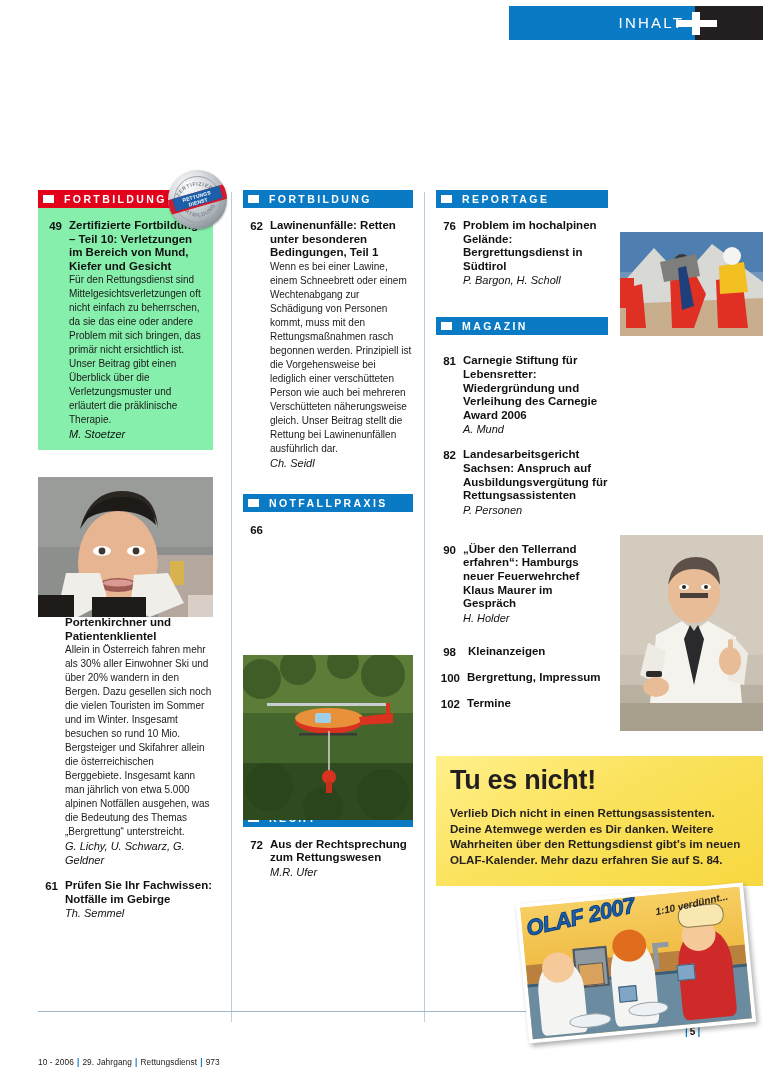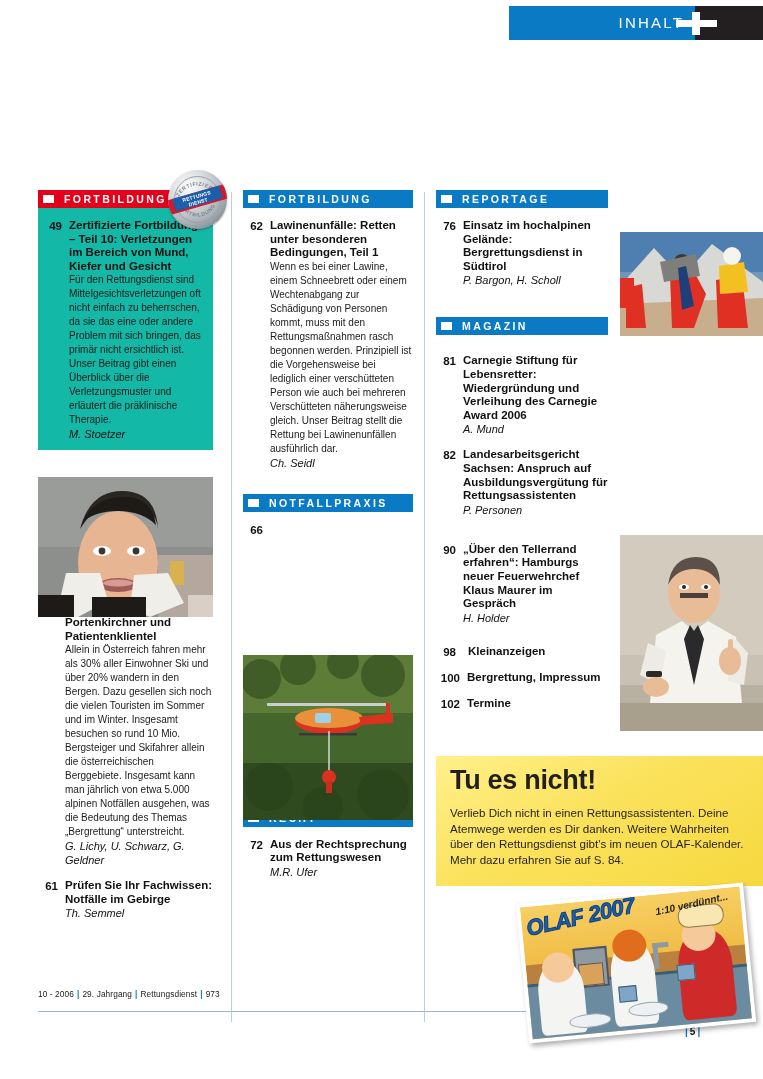--- a/index.html
+++ b/index.html
@@ -151,21 +151,21 @@
   }
   .eauth {
     font-style: italic;
     font-size: 11px;
     line-height: 14px;
     color: #111111;
   }
 
   
   .highlight {
-    background: #14b8a6;
+    background: #86efac;
     padding: 9px 8px 9px 4px;
     margin-top: -11px;
     padding-top: 11px;
   }
   .highlight .entry { margin-bottom: 0; }
 
   
   .photo {
     position: absolute;
     background: #9aa4ab;
@@ -248,21 +248,21 @@
     font-weight: bold;
     color: #231f20;
     letter-spacing: -0.3px;
   }
   .adbox-body {
     position: absolute;
     left: 14px;
     top: 49px;
     width: 297px;
     font-size: 11.6px;
-    font-weight: normal;
+    font-weight: bold;
     line-height: 15.5px;
     color: #231f20;
   }
 
   
   .olaf {
     position: absolute;
     left: 522px;
     top: 893px;
     width: 228px;
@@ -343,21 +343,21 @@
     position: absolute;
     left: 38px;
     top: 1011px;
     width: 690px;
     height: 1px;
     background: #9fb8ca;
   }
   .footleft {
     position: absolute;
     left: 38px;
-    top: 989px;
+    top: 1057px;
     font-size: 8.3px;
     color: #1a1a1a;
     letter-spacing: .1px;
     white-space: nowrap;
   }
   .footleft .sep { color: #0b7ac4; padding: 0 3px; font-weight: bold; }
   .footright {
     position: absolute;
     left: 683px;
     top: 1026px;
@@ -464,21 +464,21 @@
 
   </div>
 
   <div class="col col3">
 
     <div class="sechead blue">REPORTAGE</div>
 
     <div class="entry">
       <div class="pg">76</div>
       <div class="body">
-        <div class="etitle">Einsatz im hochalpinen Gelände: Bergrettungsdienst in Südtirol</div>
+        <div class="etitle">Problem im hochalpinen Gelände: Bergrettungsdienst in Südtirol</div>
         <div class="eauth">P. Bargon, H. Scholl</div>
       </div>
     </div>
 
     <div style="height:18px"></div>
 
     <div class="sechead blue">MAGAZIN</div>
 
     <div style="height:8px"></div>
 

